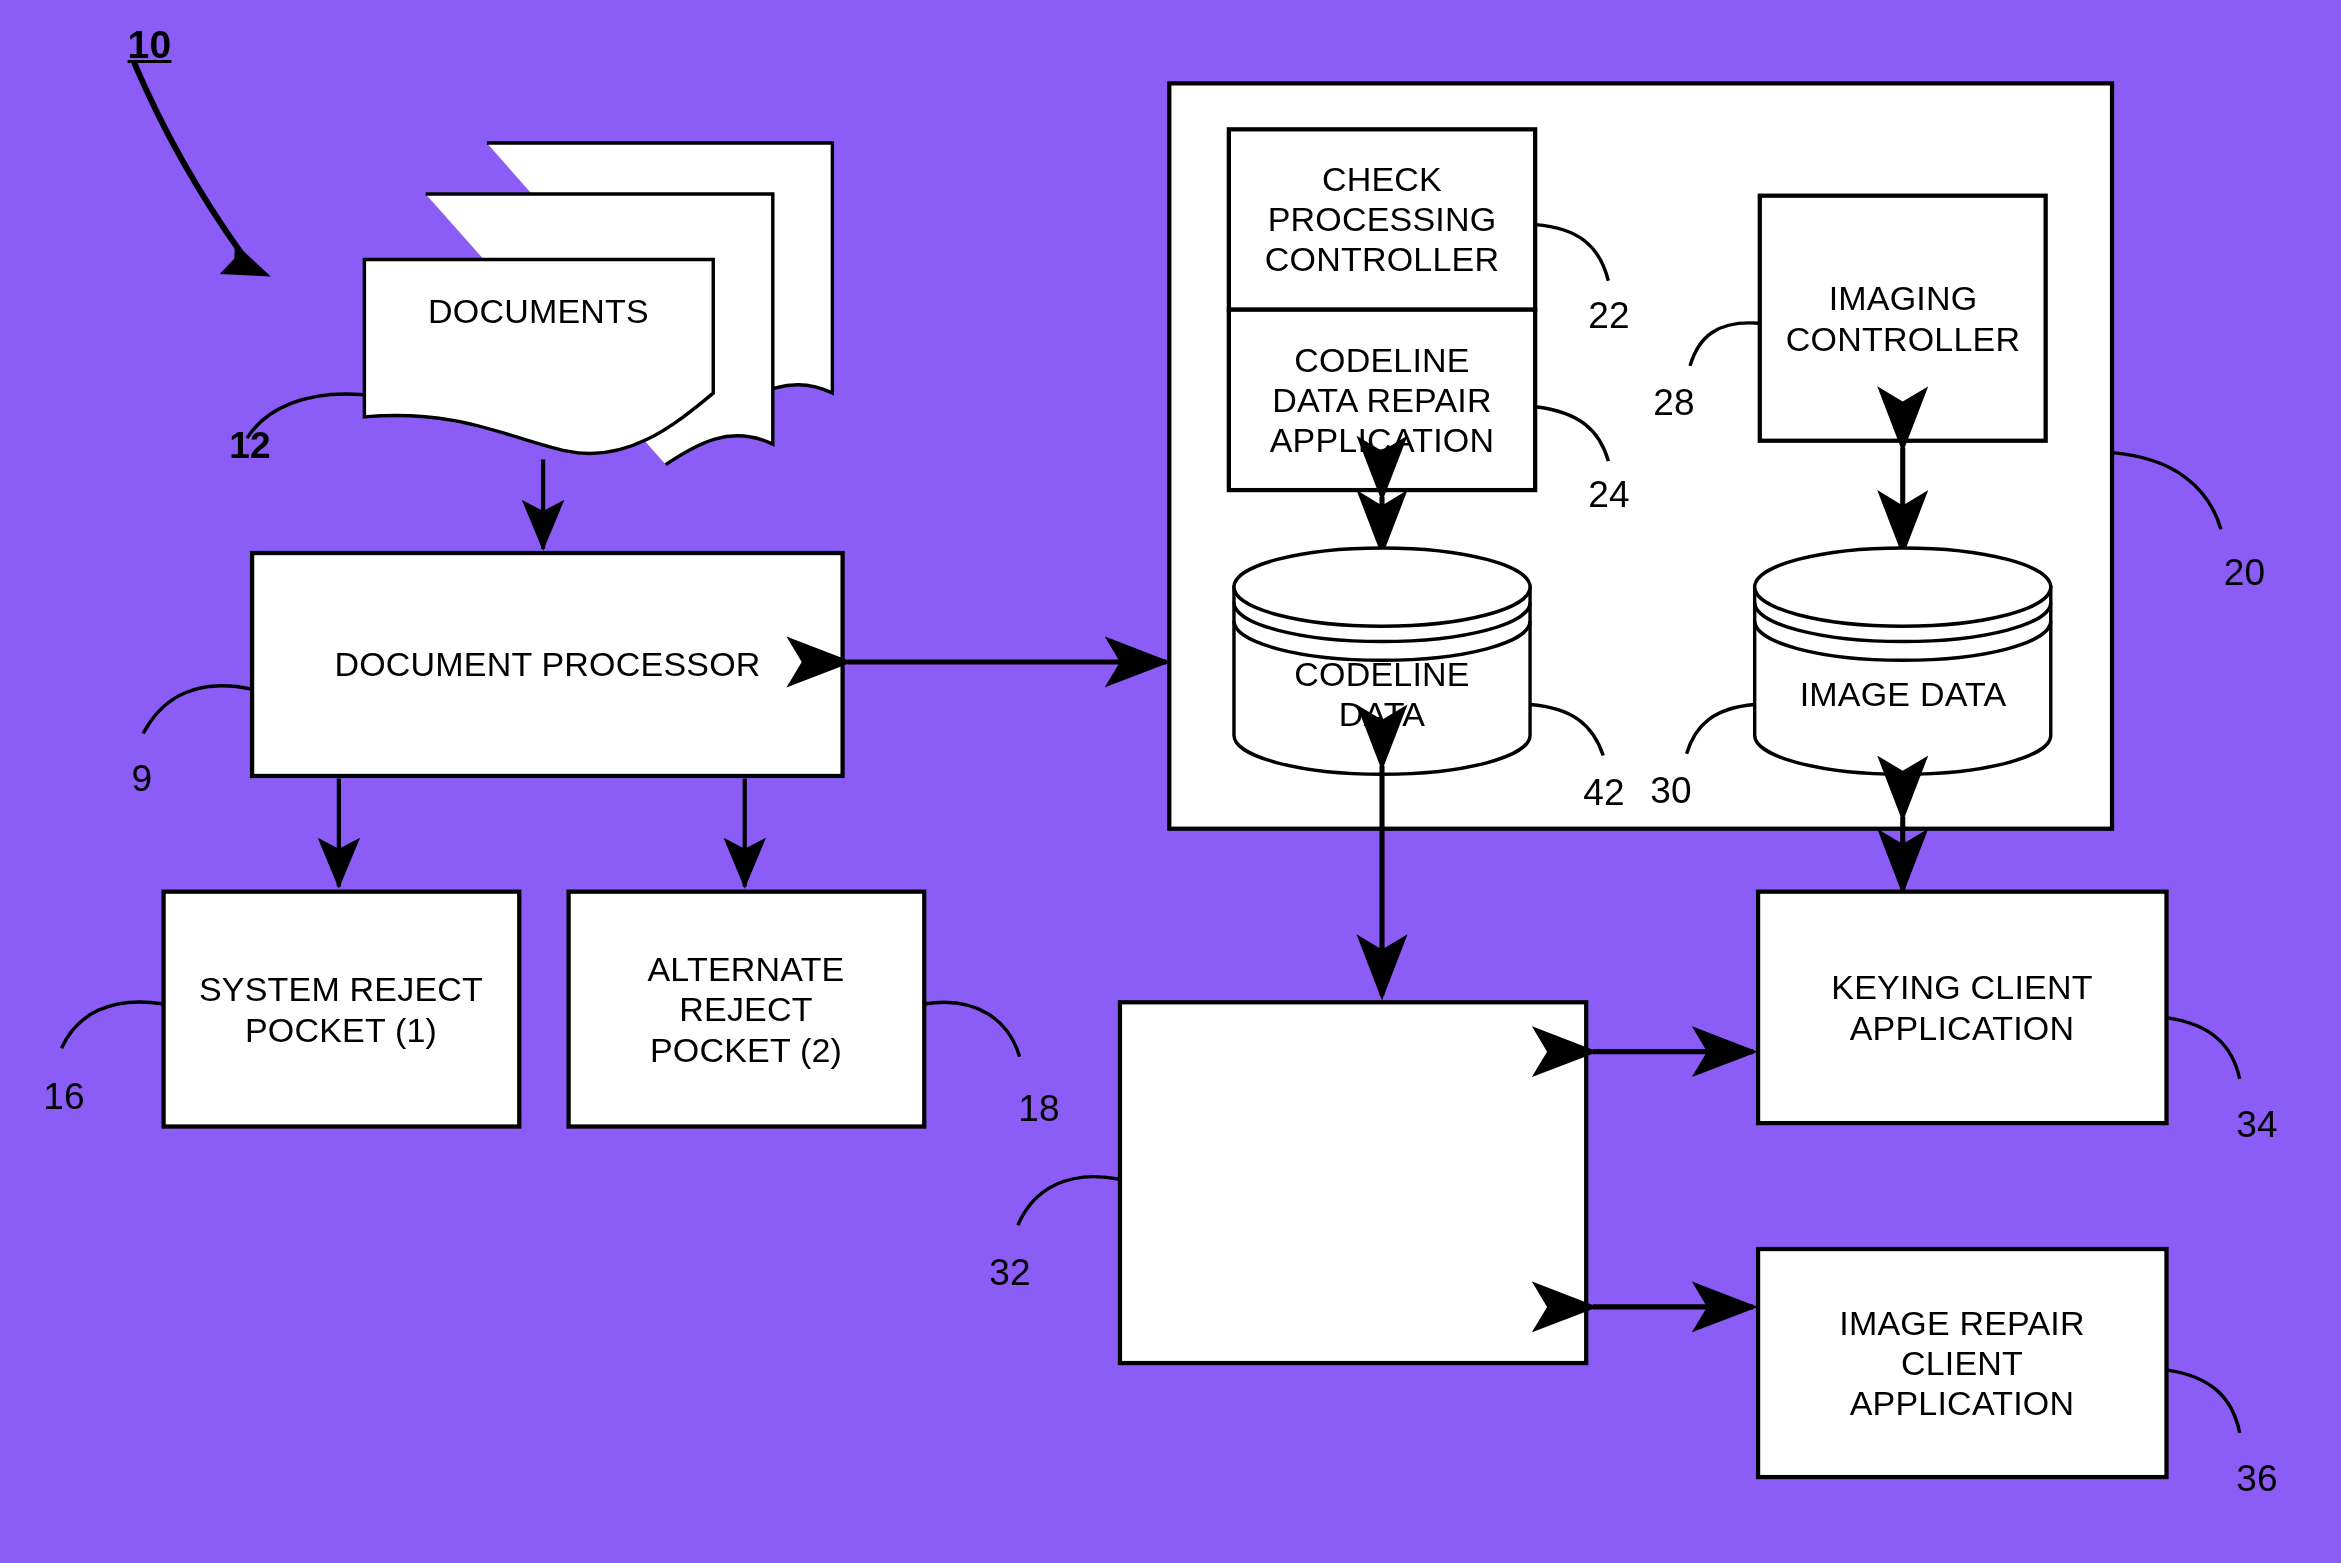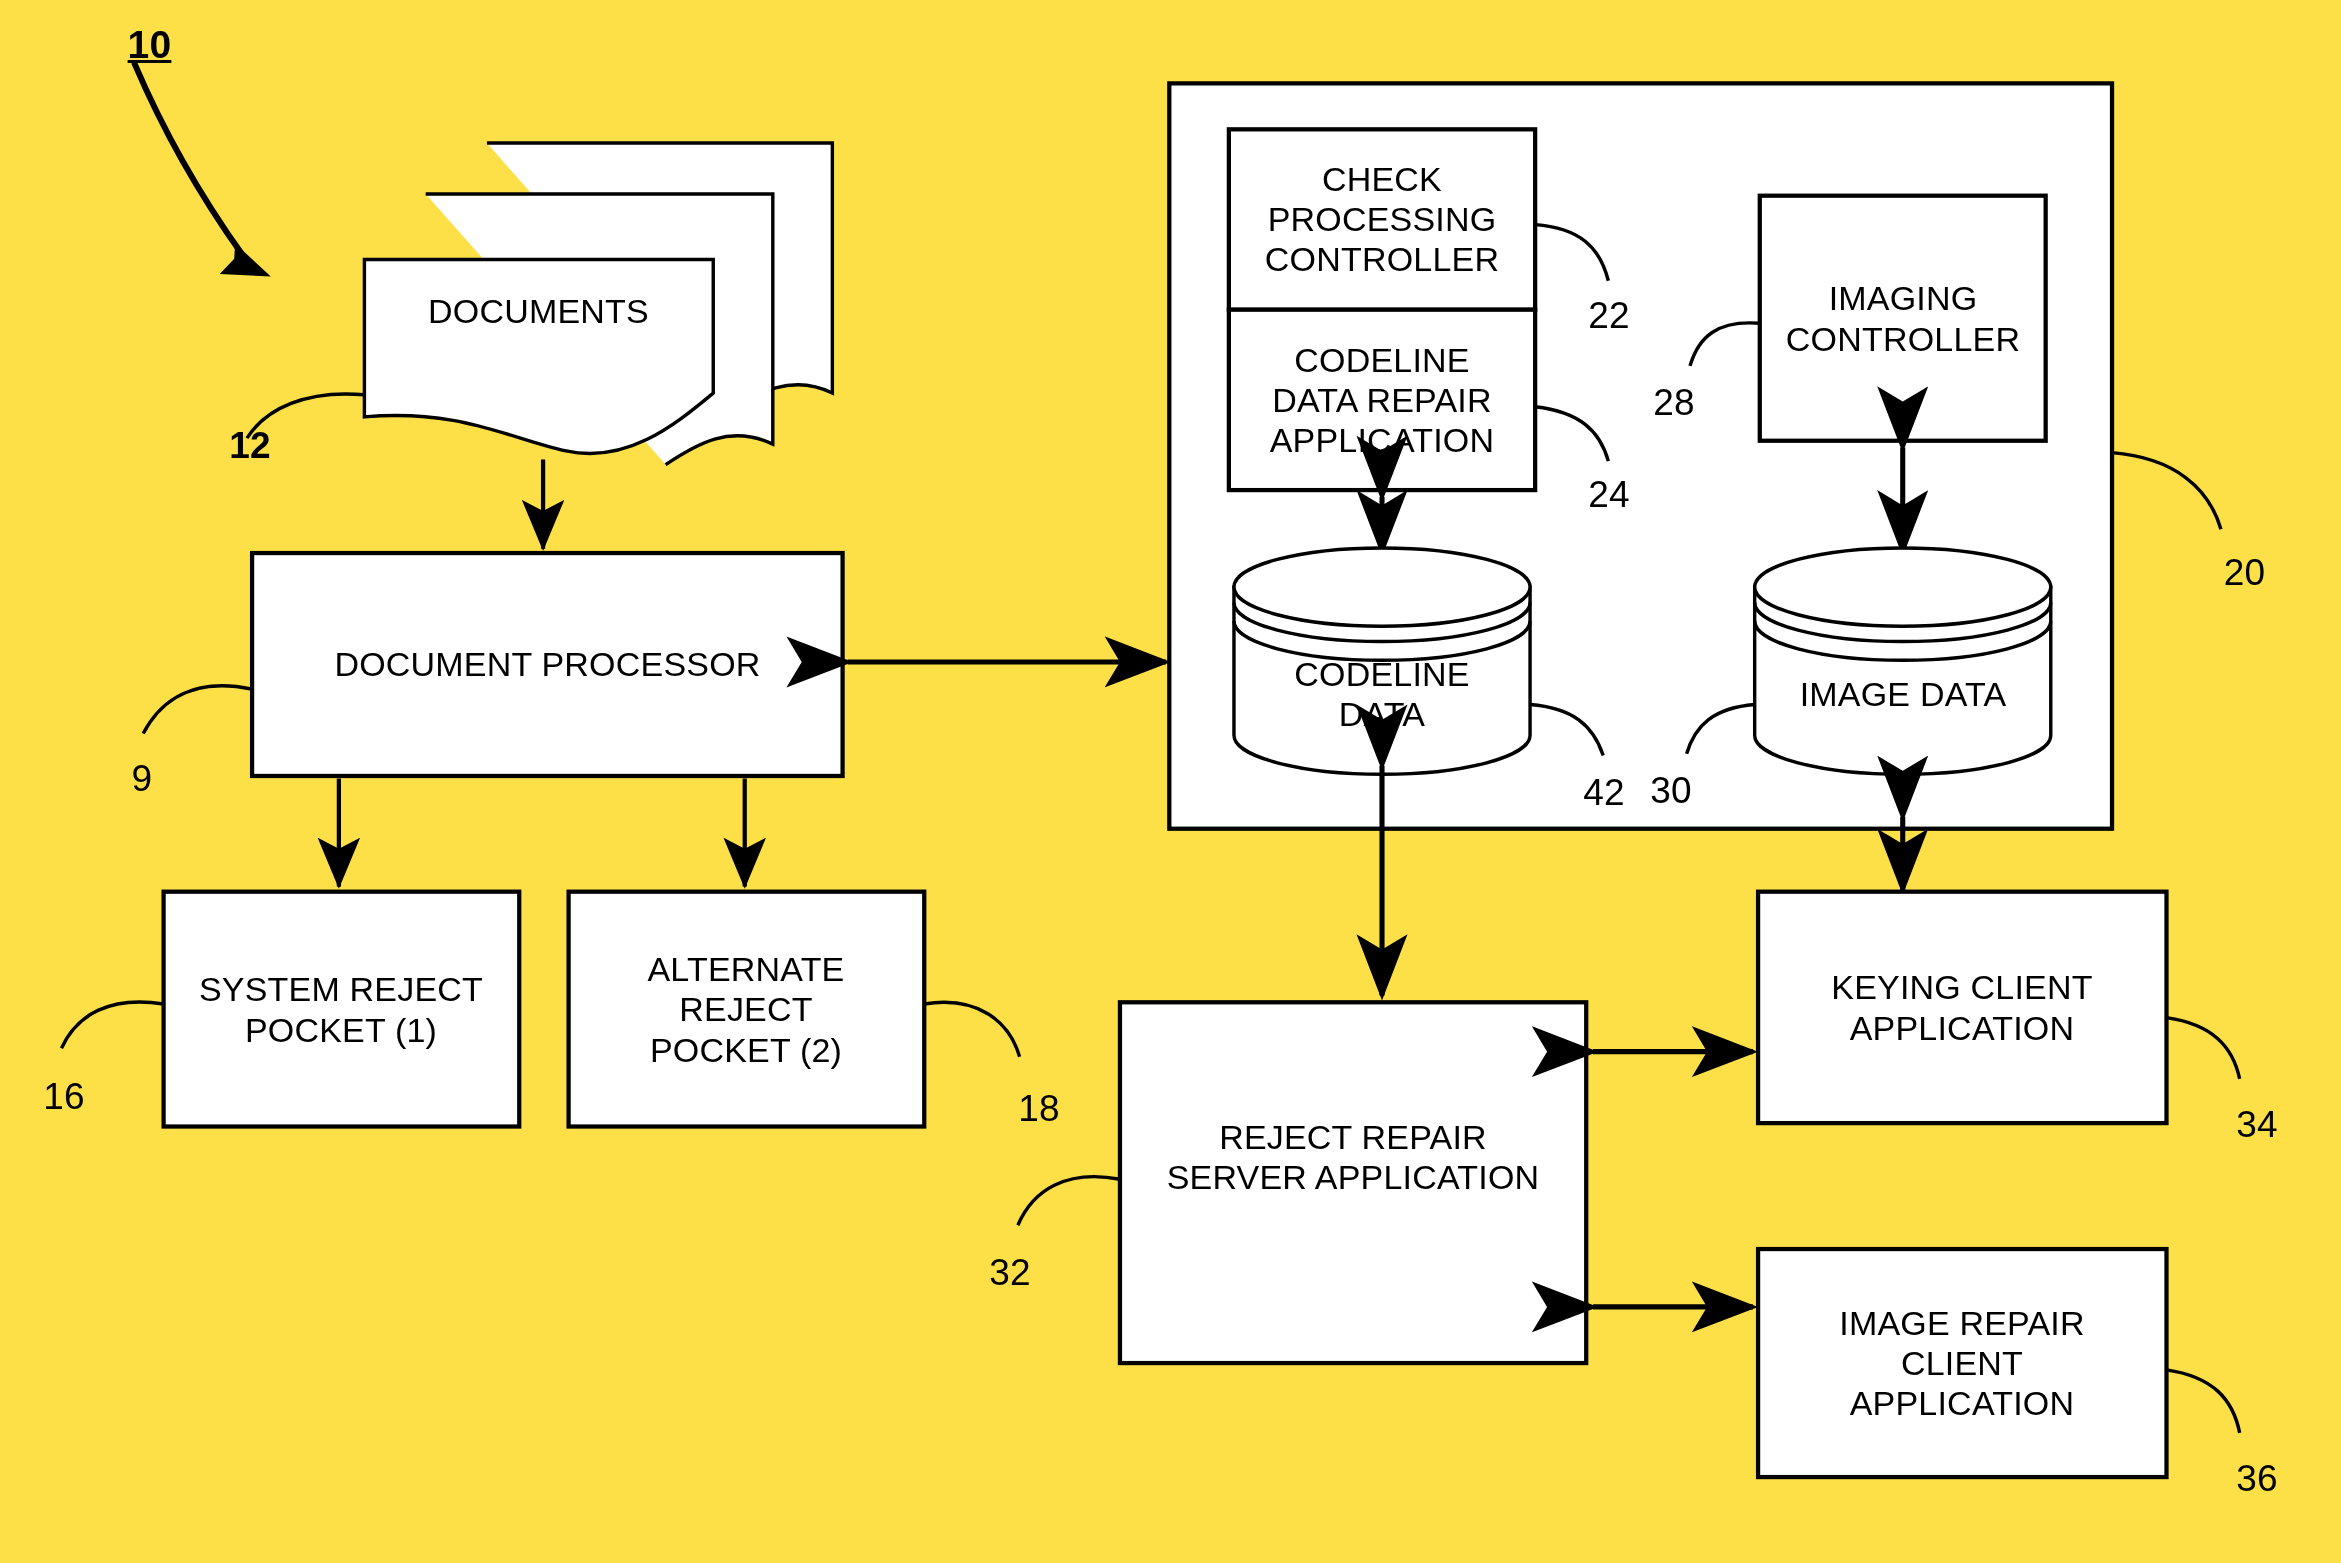--- a/index.html
+++ b/index.html
@@ -10,21 +10,21 @@
   body {
     width: 2342px;
     height: 1563px;
     font-family: "Liberation Sans", sans-serif;
     overflow: hidden;
   }
   #stage {
     position: relative;
     width: 2342px;
     height: 1563px;
-    background: #fde047;
+    background: #8b5cf6;
   }
   #art {
     position: absolute;
     left: 0;
     top: 0;
     width: 2342px;
     height: 1563px;
   }
   .lbl {
     position: absolute;
@@ -232,22 +232,20 @@
 DATA</div>
   <div class="lbl ref" style="left:1574px; top:739px; width:60px;">42</div>
 
   <div class="lbl box-label center-v" style="left:1760px; top:196px; width:286px; height:245px;">IMAGING
 CONTROLLER</div>
   <div class="lbl ref" style="left:1644px; top:349px; width:60px;">28</div>
 
   <div class="lbl box-label center-v" style="left:1755px; top:664px; width:296px; height:60px;">IMAGE DATA</div>
   <div class="lbl ref" style="left:1641px; top:737px; width:60px;">30</div>
 
-  <div class="lbl box-label center-v" style="left:1120px; top:1106px; width:466px; height:102px;">REJECT REPAIR
-SERVER APPLICATION</div>
   <div class="lbl ref" style="left:980px; top:1219px; width:60px;">32</div>
 
   <div class="lbl box-label center-v" style="left:1758px; top:892px; width:408px; height:231px;">KEYING CLIENT
 APPLICATION</div>
   <div class="lbl ref" style="left:2223px; top:1071px; width:68px;">34</div>
 
   <div class="lbl box-label center-v" style="left:1758px; top:1249px; width:408px; height:228px;">IMAGE REPAIR
 CLIENT
 APPLICATION</div>
   <div class="lbl ref" style="left:2223px; top:1425px; width:68px;">36</div>

